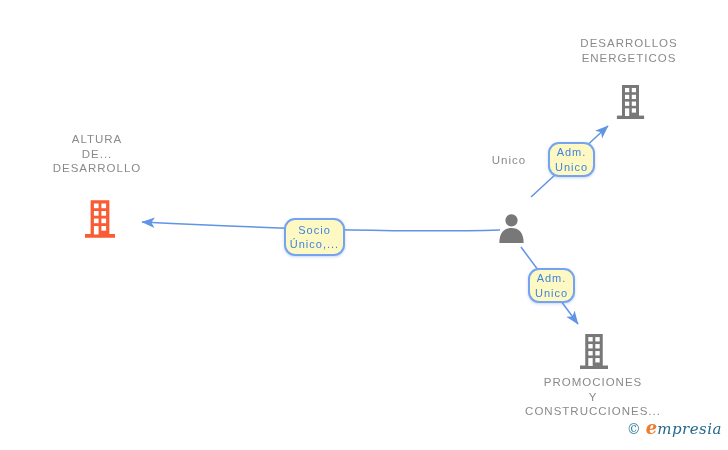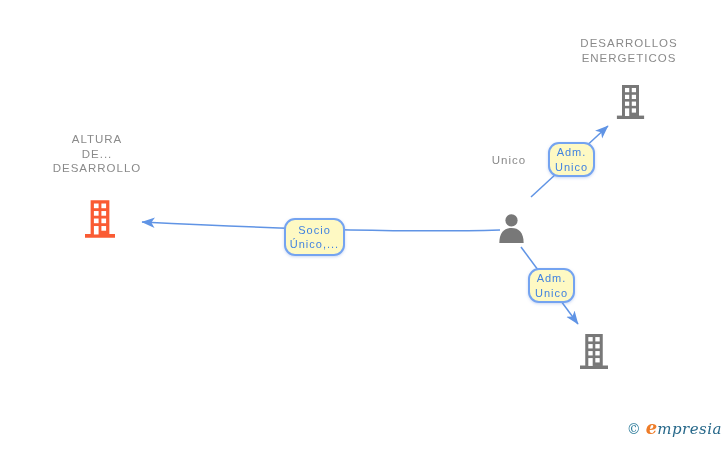--- a/index.html
+++ b/index.html
@@ -143,20 +143,25 @@
           <rect x="17.5" y="3.5" width="5" height="5"></rect>
         <rect x="9.5" y="11.5" width="5" height="5"></rect>
           <rect x="17.5" y="11.5" width="5" height="5"></rect>
         <rect x="9.5" y="19.5" width="5" height="5"></rect>
           <rect x="17.5" y="19.5" width="5" height="5"></rect>
         <rect x="9.5" y="27.5" width="5" height="9"></rect>
           <rect x="17.5" y="27.5" width="5" height="5"></rect>
       </g>
     </svg>
   </div>
+  <div class="node-label company" style="left:509px;top:375px;width:168px;">
+    <span class="ln">PROMOCIONES</span>
+    <span class="ln">Y</span>
+    <span class="ln">CONSTRUCCIONES...</span>
+  </div>
 
   <div class="edge-box" style="left:284px;top:206px;width:61px;height:38px;margin-top:12px;">
     <span class="ln">Socio</span>
     <span class="ln">Único,...</span>
   </div>
   <div class="edge-box" style="left:548px;top:142px;width:47px;height:35px;">
     <span class="ln">Adm.</span>
     <span class="ln">Unico</span>
   </div>
   <div class="edge-box" style="left:528px;top:268px;width:47px;height:35px;">

